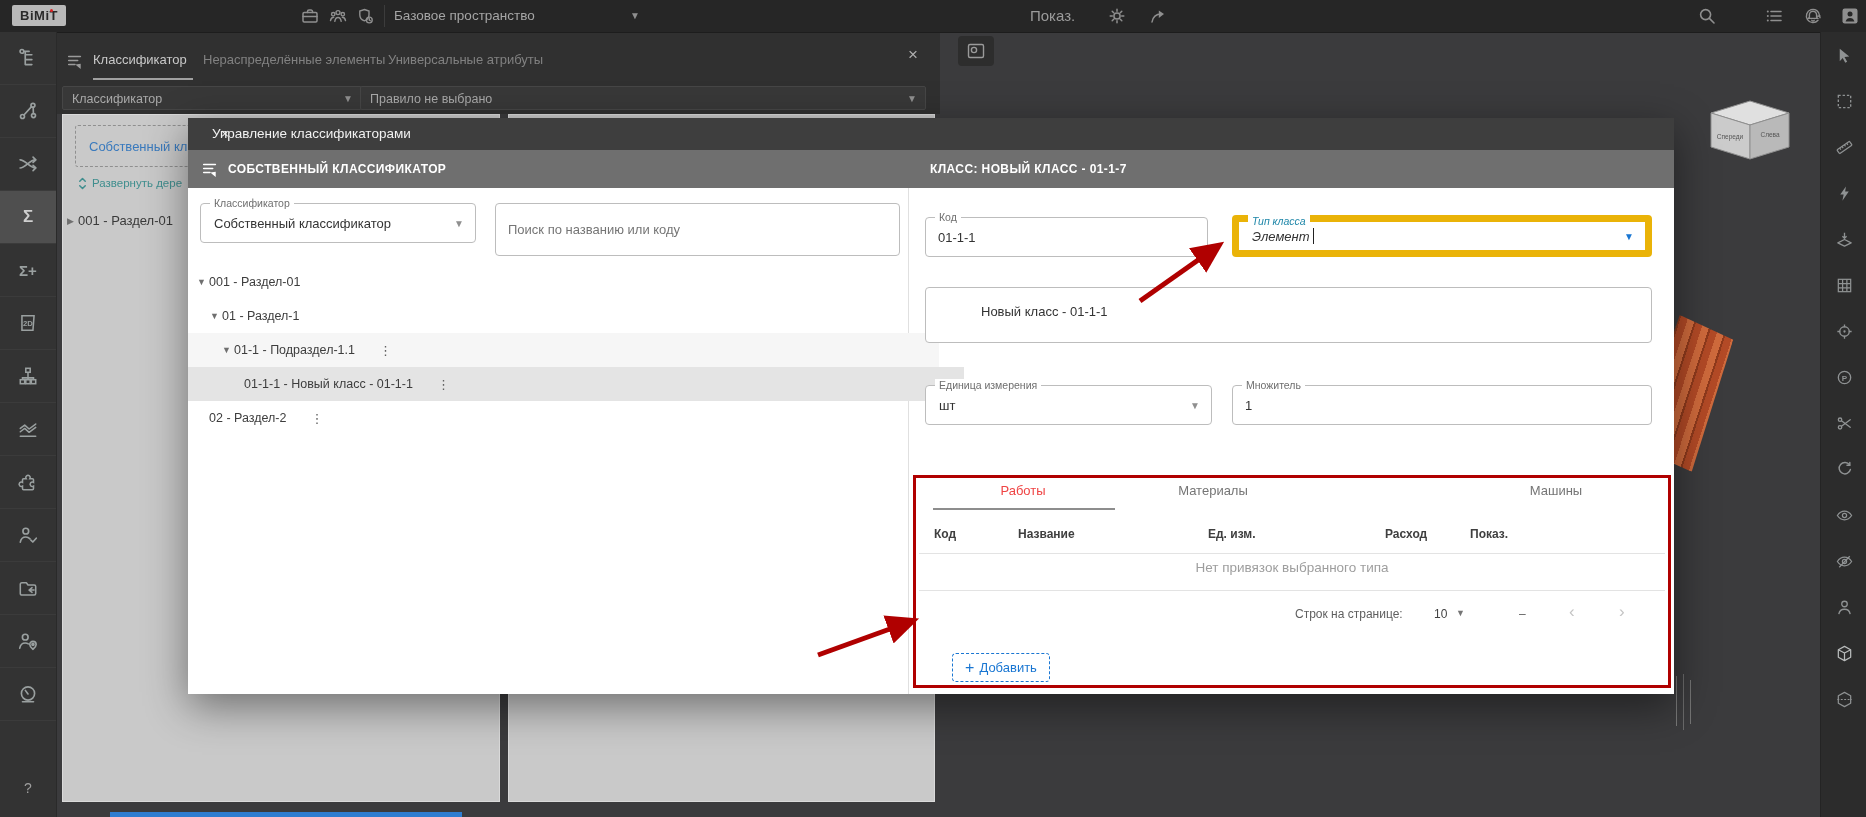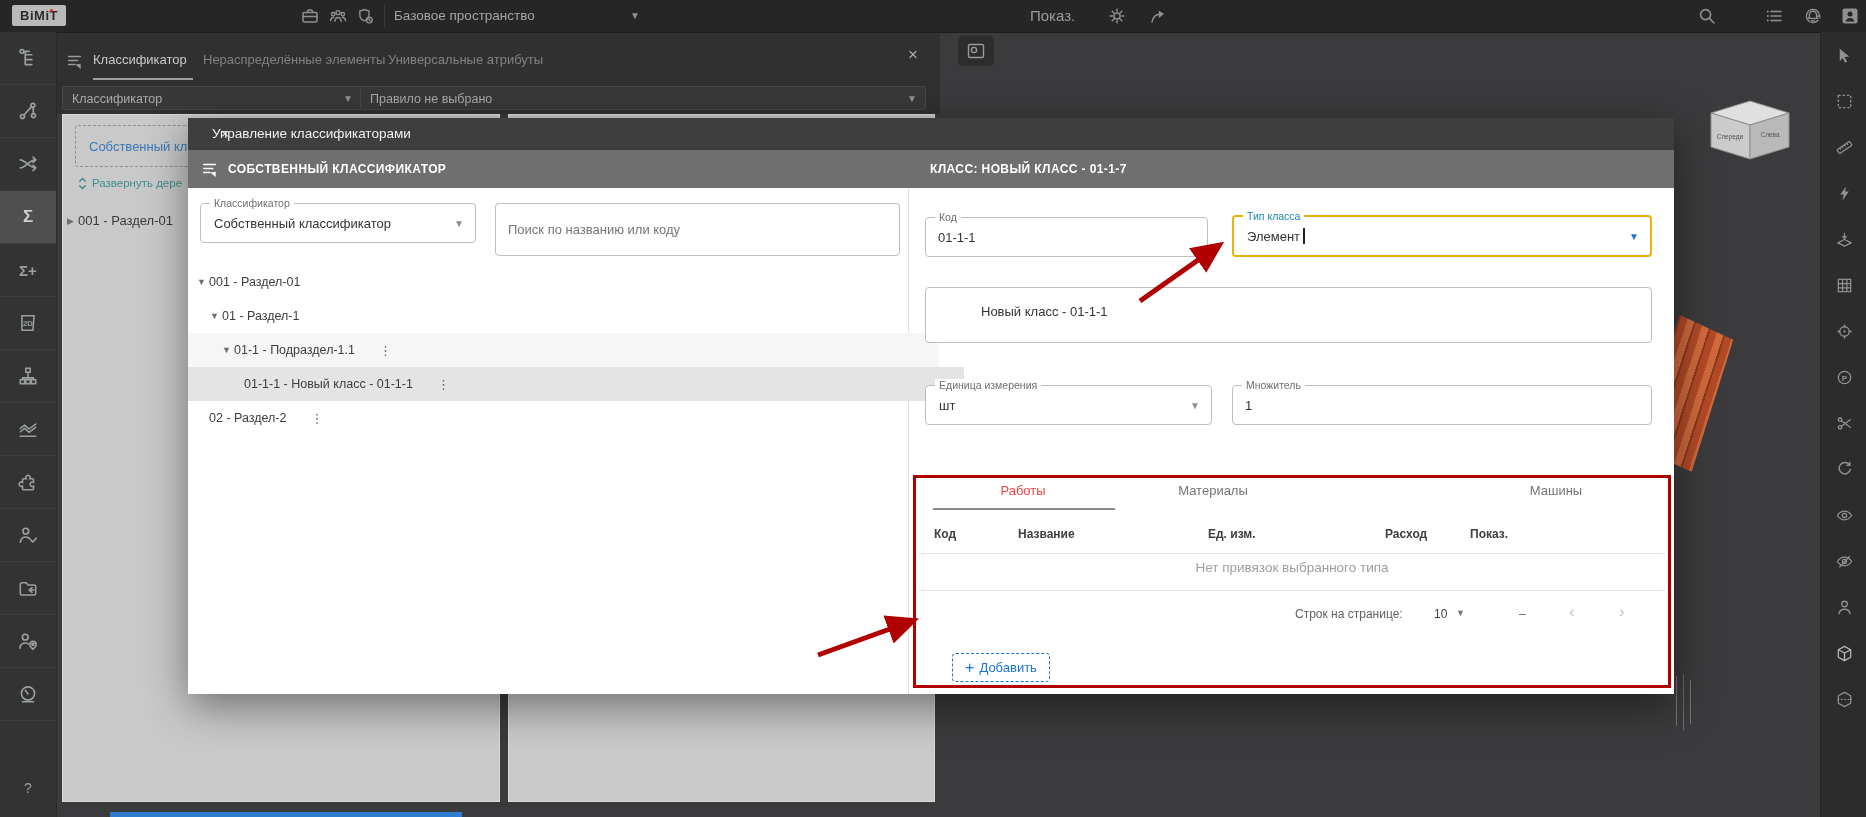--- a/index.html
+++ b/index.html
@@ -54,21 +54,21 @@
   .m-sub-left{position:absolute;left:40px;top:0;line-height:38px;font-size:12px;font-weight:600;letter-spacing:.4px;}
   .m-sub-right{position:absolute;left:742px;top:0;line-height:38px;font-size:12px;font-weight:600;letter-spacing:.4px;}
   .m-divider{position:absolute;left:720px;top:70px;width:1px;height:506px;background:#e0e0e0;}
   .field{position:absolute;border:1px solid #bdbdbd;border-radius:4px;background:#fff;box-sizing:border-box;}
   .field .flabel{position:absolute;left:9px;top:-7px;background:#fff;padding:0 4px;font-size:10.5px;color:#6f6f6f;line-height:12px;}
   .field .fvalue{position:absolute;left:13px;top:0;right:28px;height:100%;display:flex;align-items:center;font-size:13px;color:#333;}
   .field .caret{position:absolute;right:11px;top:50%;transform:translateY(-50%);}
   .field input,.field textarea{position:absolute;left:12px;top:0;width:calc(100% - 24px);height:100%;border:none;outline:none;
         font-family:inherit;font-size:13px;color:#333;background:transparent;padding:0;resize:none;}
   .field textarea{top:16px;height:calc(100% - 18px);margin-left:43px;}
-  .field.focused{border:2px solid #eab308;}
+  .field.focused{border:7px solid #eab308;font-style:italic;}
   .field.focused .flabel{color:#1f87a9;}
   .tcursor{display:inline-block;width:1.5px;height:16px;background:#222;margin-left:3px;}
   .trow{position:absolute;left:0;width:720px;height:34px;display:flex;align-items:center;font-size:12.5px;color:#3d3d3d;}
   .trow .tcaret{width:15px;color:#6f6f6f;font-size:9px;text-align:center;flex:none;}
   .trow .kebab{color:#616161;font-size:13px;margin-left:24px;letter-spacing:0;}
   .trow.sel{background:#e4e4e4;}
   .trow.hov{background:#f6f6f6;}
   
   .bind-tab{position:absolute;top:8px;transform:translateX(-50%);font-size:13px;color:#757575;}
   .bind-tab.active{color:#ef4444;font-weight:500;}

